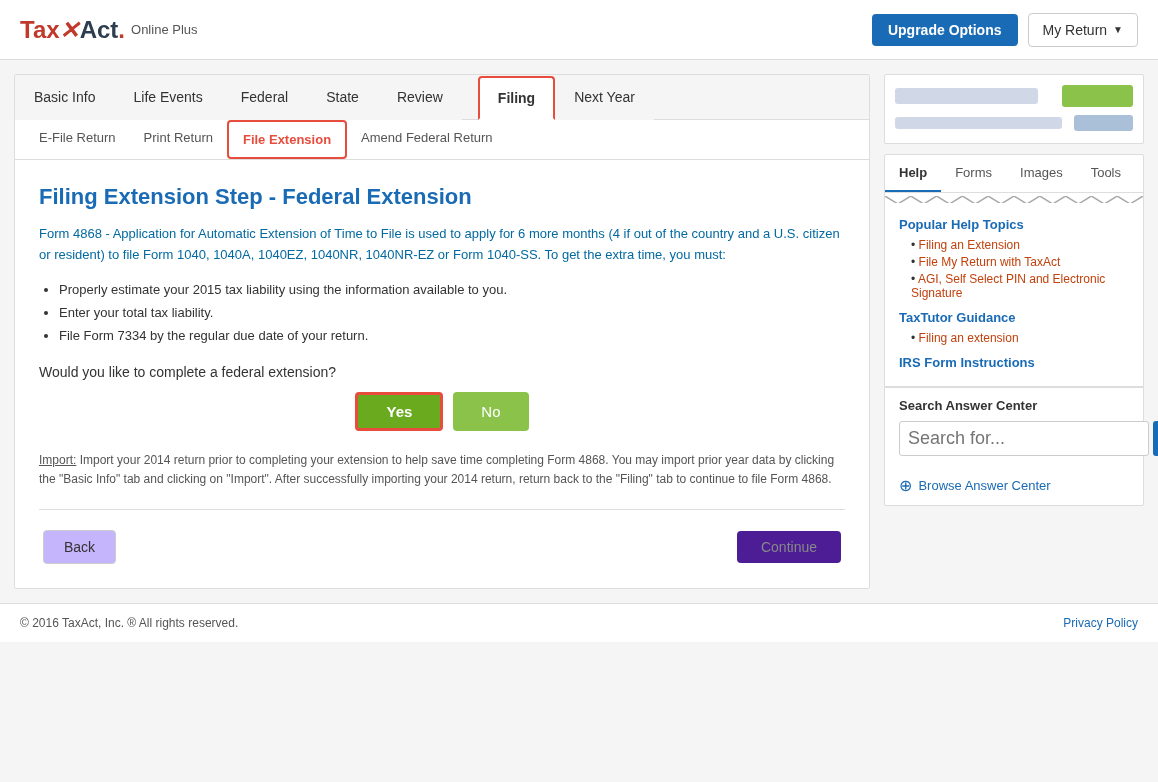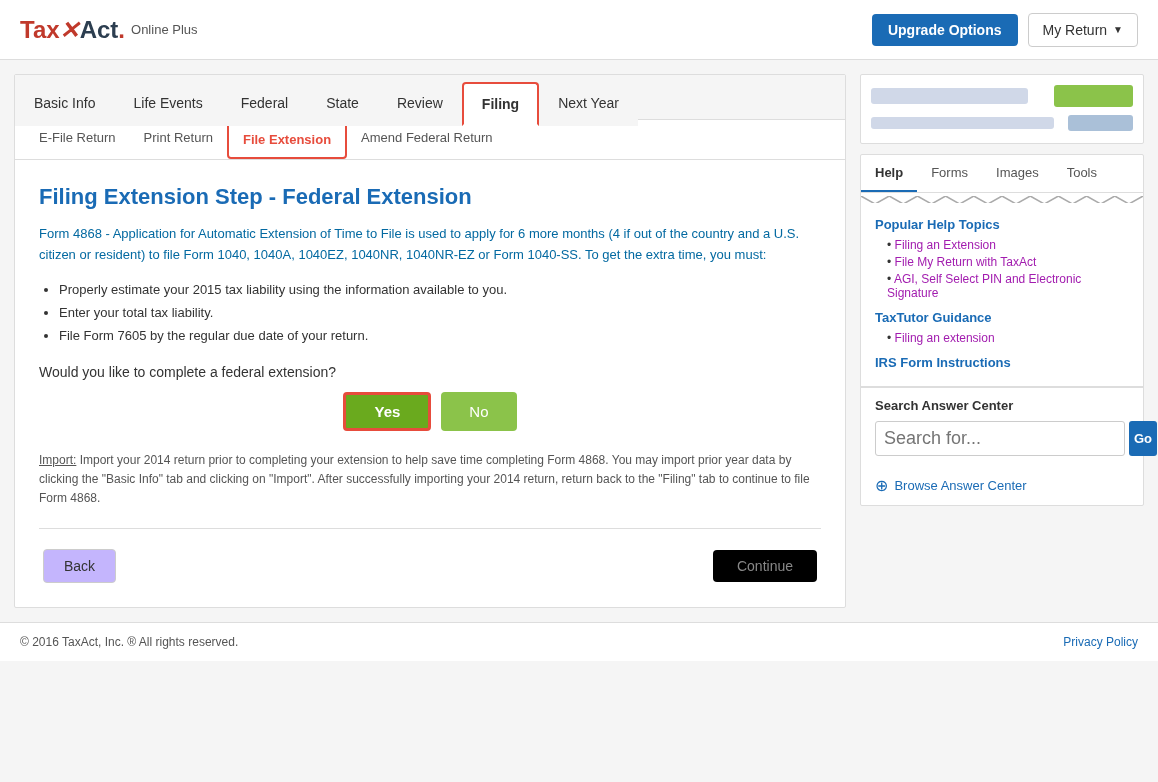--- a/index.html
+++ b/index.html
@@ -86,30 +86,31 @@
     }
     .tab {
       padding: 12px 18px;
       cursor: pointer;
       border: 1px solid transparent;
       border-bottom: none;
       font-size: 14px;
       color: #333;
       background: #f5f5f5;
       position: relative;
-      top: 7px;
+      top: 1px;
     }
     .tab.active {
       background: #fff;
       border: 2px solid #e74c3c;
       border-bottom: 2px solid #fff;
       border-radius: 4px 4px 0 0;
       font-weight: bold;
       color: #333;
       z-index: 1;
+      margin-left: 16px;
     }
 
     
     .sub-tabs {
       display: flex;
       border-bottom: 1px solid #ddd;
       padding: 0 10px;
       background: #fff;
     }
     .sub-tab {
@@ -199,32 +200,32 @@
     .btn-back {
       background: #c4b5fd;
       color: #333;
       border: 1px solid #ccc;
       padding: 8px 20px;
       border-radius: 4px;
       font-size: 14px;
       cursor: pointer;
     }
     .btn-continue {
-      background: #000000;
+      background: #4c1d95;
       color: #888;
       border: none;
       padding: 8px 24px;
       border-radius: 4px;
       font-size: 14px;
       cursor: default;
     }
 
     
     .sidebar {
-      width: 284px;
+      width: 260px;
       margin: 14px 14px 14px 0;
       flex-shrink: 0;
     }
     .sidebar-placeholder-top {
       background: #fff;
       border: 1px solid #ddd;
       padding: 10px;
       margin-bottom: 10px;
       border-radius: 2px;
       height: 70px;
@@ -279,21 +280,21 @@
       padding: 10px 14px;
     }
     .help-section-title {
       color: #1a6bb5;
       font-weight: bold;
       font-size: 13px;
       margin: 10px 0 6px;
     }
     .help-section-title:first-child { margin-top: 4px; }
     .help-link {
-      color: #a21caf;
+      color: #c2410c;
       font-size: 12px;
       text-decoration: none;
       display: block;
       margin: 3px 0 3px 12px;
       cursor: pointer;
     }
     .help-link::before { content: "• "; color: #333; }
 
     .search-answer-section {
       padding: 10px 14px;
@@ -416,21 +417,21 @@
     </div>
 
     <div class="page-content">
       <div class="page-title">Filing Extension Step - Federal Extension</div>
 
       <p class="page-description">Form 4868 - Application for Automatic Extension of Time to File is used to apply for 6 more months (4 if out of the country and a U.S. citizen or resident) to file Form 1040, 1040A, 1040EZ, 1040NR, 1040NR-EZ or Form 1040-SS. To get the extra time, you must:</p>
 
       <ul class="bullet-list">
         <li>Properly estimate your 2015 tax liability using the information available to you.</li>
         <li>Enter your total tax liability.</li>
-        <li>File Form 7605 by the regular due date of your return.</li>
+        <li>File Form 7334 by the regular due date of your return.</li>
       </ul>
 
       <p class="question-text">Would you like to complete a federal extension?</p>
 
       <div class="yes-no-buttons">
         <button class="btn-yes">Yes</button>
         <button class="btn-no">No</button>
       </div>
 
       <p class="import-note">

